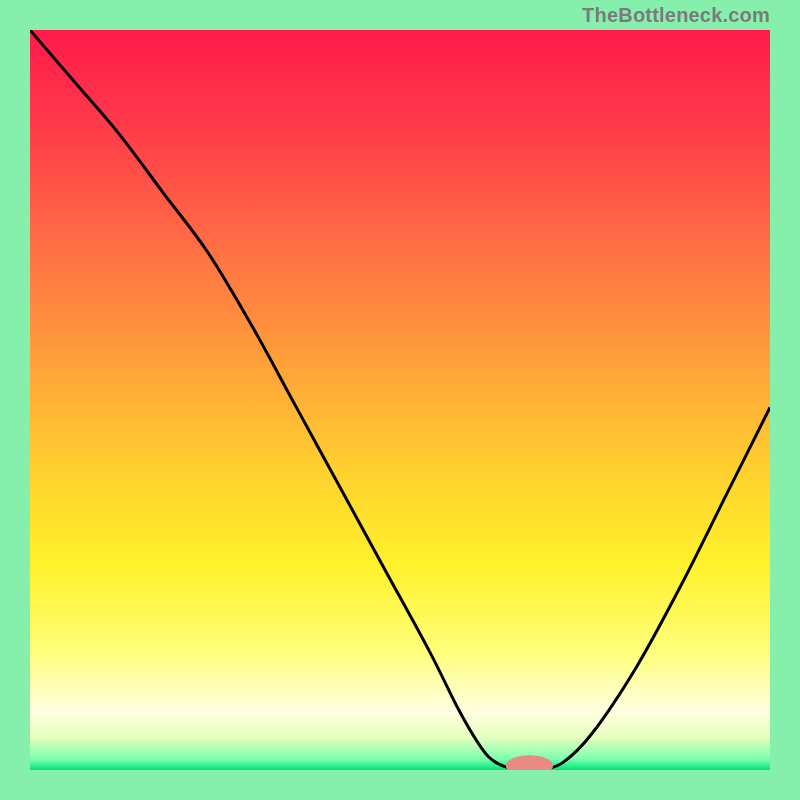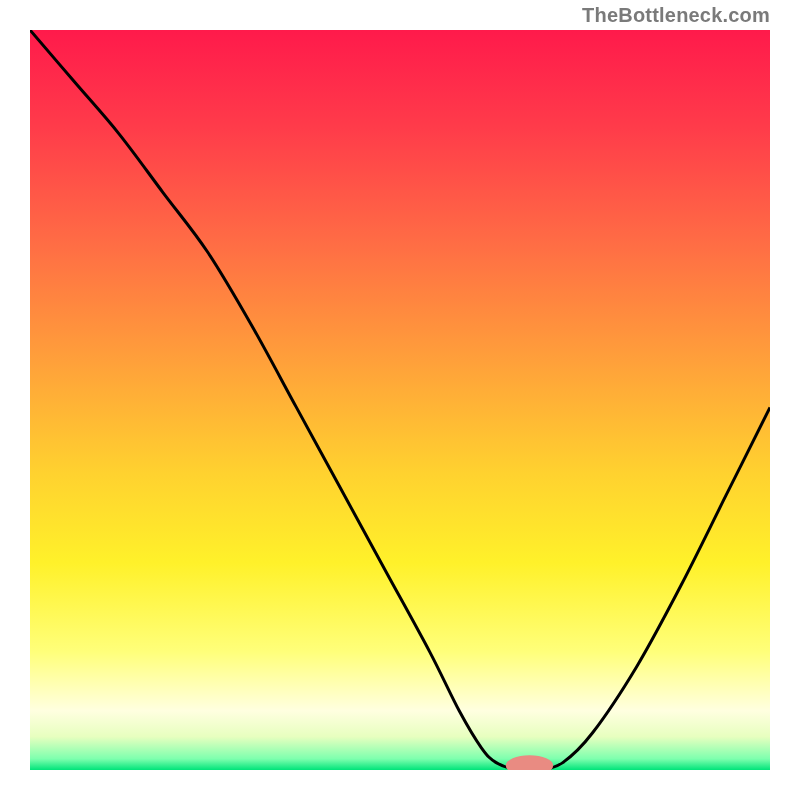--- a/index.html
+++ b/index.html
@@ -8,21 +8,21 @@
     width: 800px;
     height: 800px;
     background: #000;
     overflow: hidden;
     font-family: Arial, Helvetica, sans-serif;
   }
   .frame {
     position: relative;
     width: 800px;
     height: 800px;
-    background: #ffffff;
+    background: #86efac;
   }
   .plot-area {
     position: absolute;
     left: 30px;
     top: 30px;
     width: 740px;
     height: 740px;
   }
   .gradient-bg {
     position: absolute;

